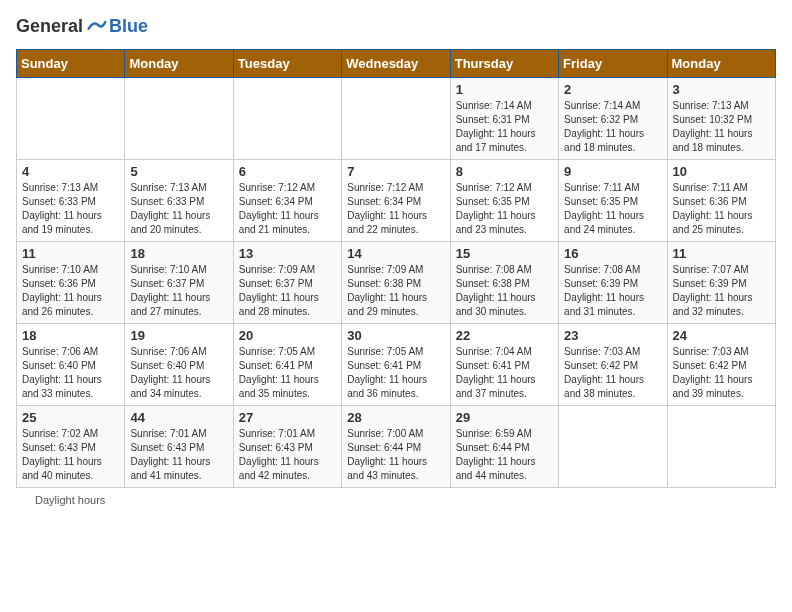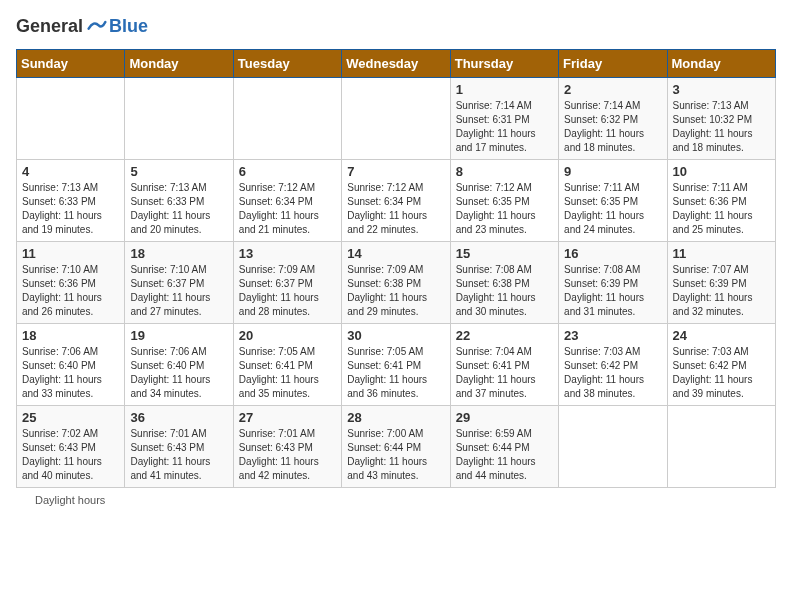--- a/index.html
+++ b/index.html
@@ -282,21 +282,21 @@
         </td>
       </tr>
       <tr>
         <td>
           <span class="day-number">25</span>
           <div class="day-info">Sunrise: 7:02 AM
 Sunset: 6:43 PM
 Daylight: 11 hours and 40 minutes.</div>
         </td>
         <td>
-          <span class="day-number">36</span>
+          <span class="day-number">44</span>
           <div class="day-info">Sunrise: 7:01 AM
 Sunset: 6:43 PM
 Daylight: 11 hours and 41 minutes.</div>
         </td>
         <td>
           <span class="day-number">27</span>
           <div class="day-info">Sunrise: 7:01 AM
 Sunset: 6:43 PM
 Daylight: 11 hours and 42 minutes.</div>
         </td>

